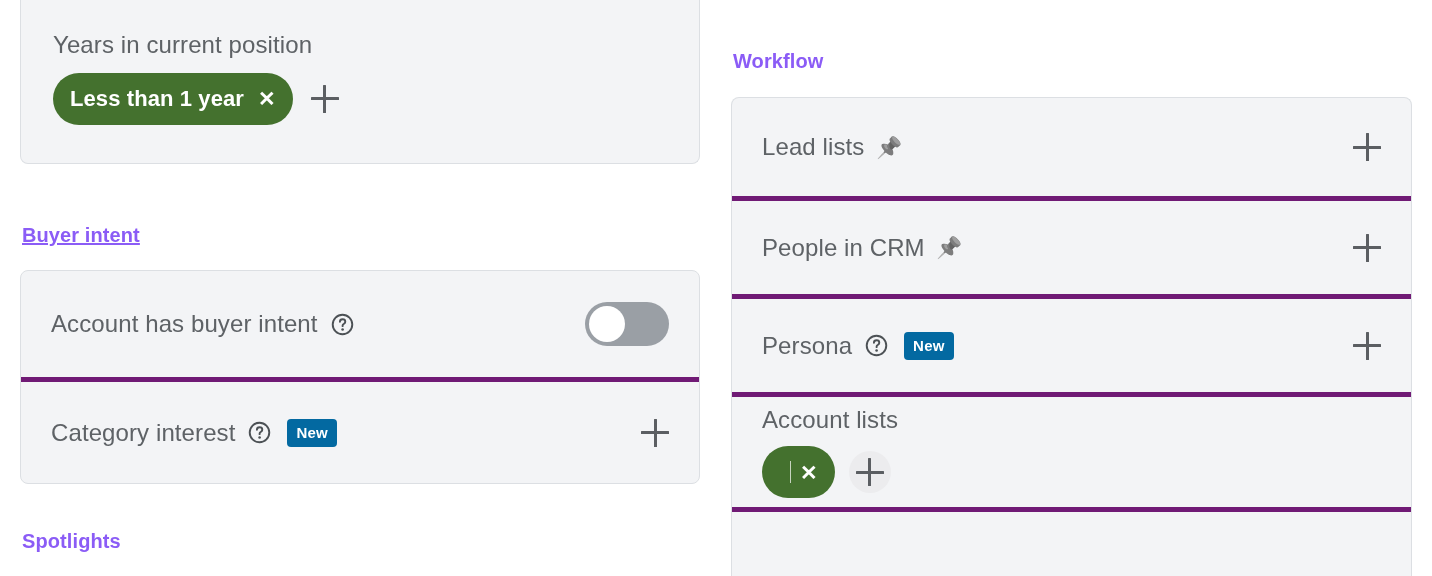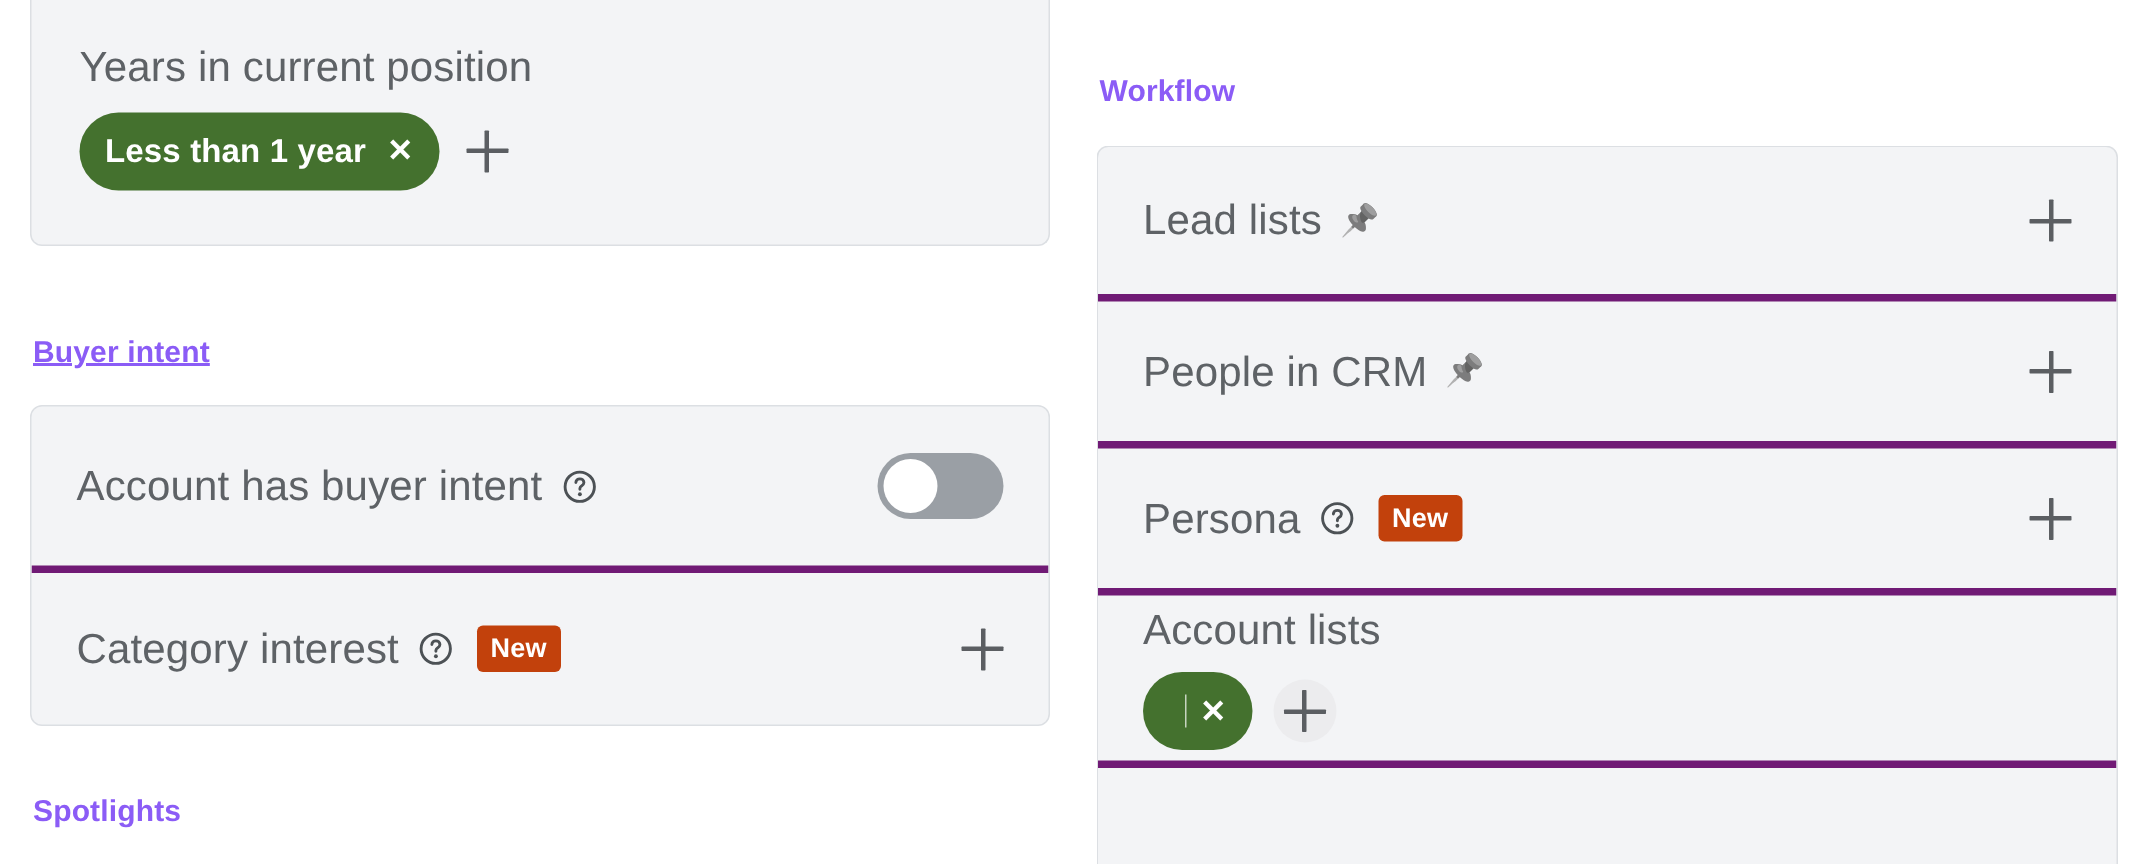--- a/index.html
+++ b/index.html
@@ -34,21 +34,21 @@
   .row {
     box-sizing: border-box;
     display: flex;
     align-items: center;
     padding: 0 30px;
     position: relative;
   }
   .row + .row { border-top: 5px solid #701a75; }
 
   .row-label {
-    font-size: 28px;
+    font-size: 24px;
     color: #5e6266;
     font-weight: 400;
     letter-spacing: .1px;
     white-space: nowrap;
   }
 
   .section-heading {
     font-size: 20px;
     font-weight: 700;
     color: #8b5cf6;
@@ -94,23 +94,23 @@
   .plus-row-end {
     position: absolute;
     right: 30px;
     top: 50%;
     transform: translateY(-50%);
   }
 
   
   .new-badge {
     display: inline-block;
-    background: #c2410c;
+    background: #0369a1;
     color: #ffffff;
-    font-size: 18px;
+    font-size: 15px;
     font-weight: 700;
     line-height: 1;
     padding: 6px 9px 7px;
     border-radius: 4px;
     margin-left: 16px;
     letter-spacing: .2px;
   }
 
   
   .pill {

